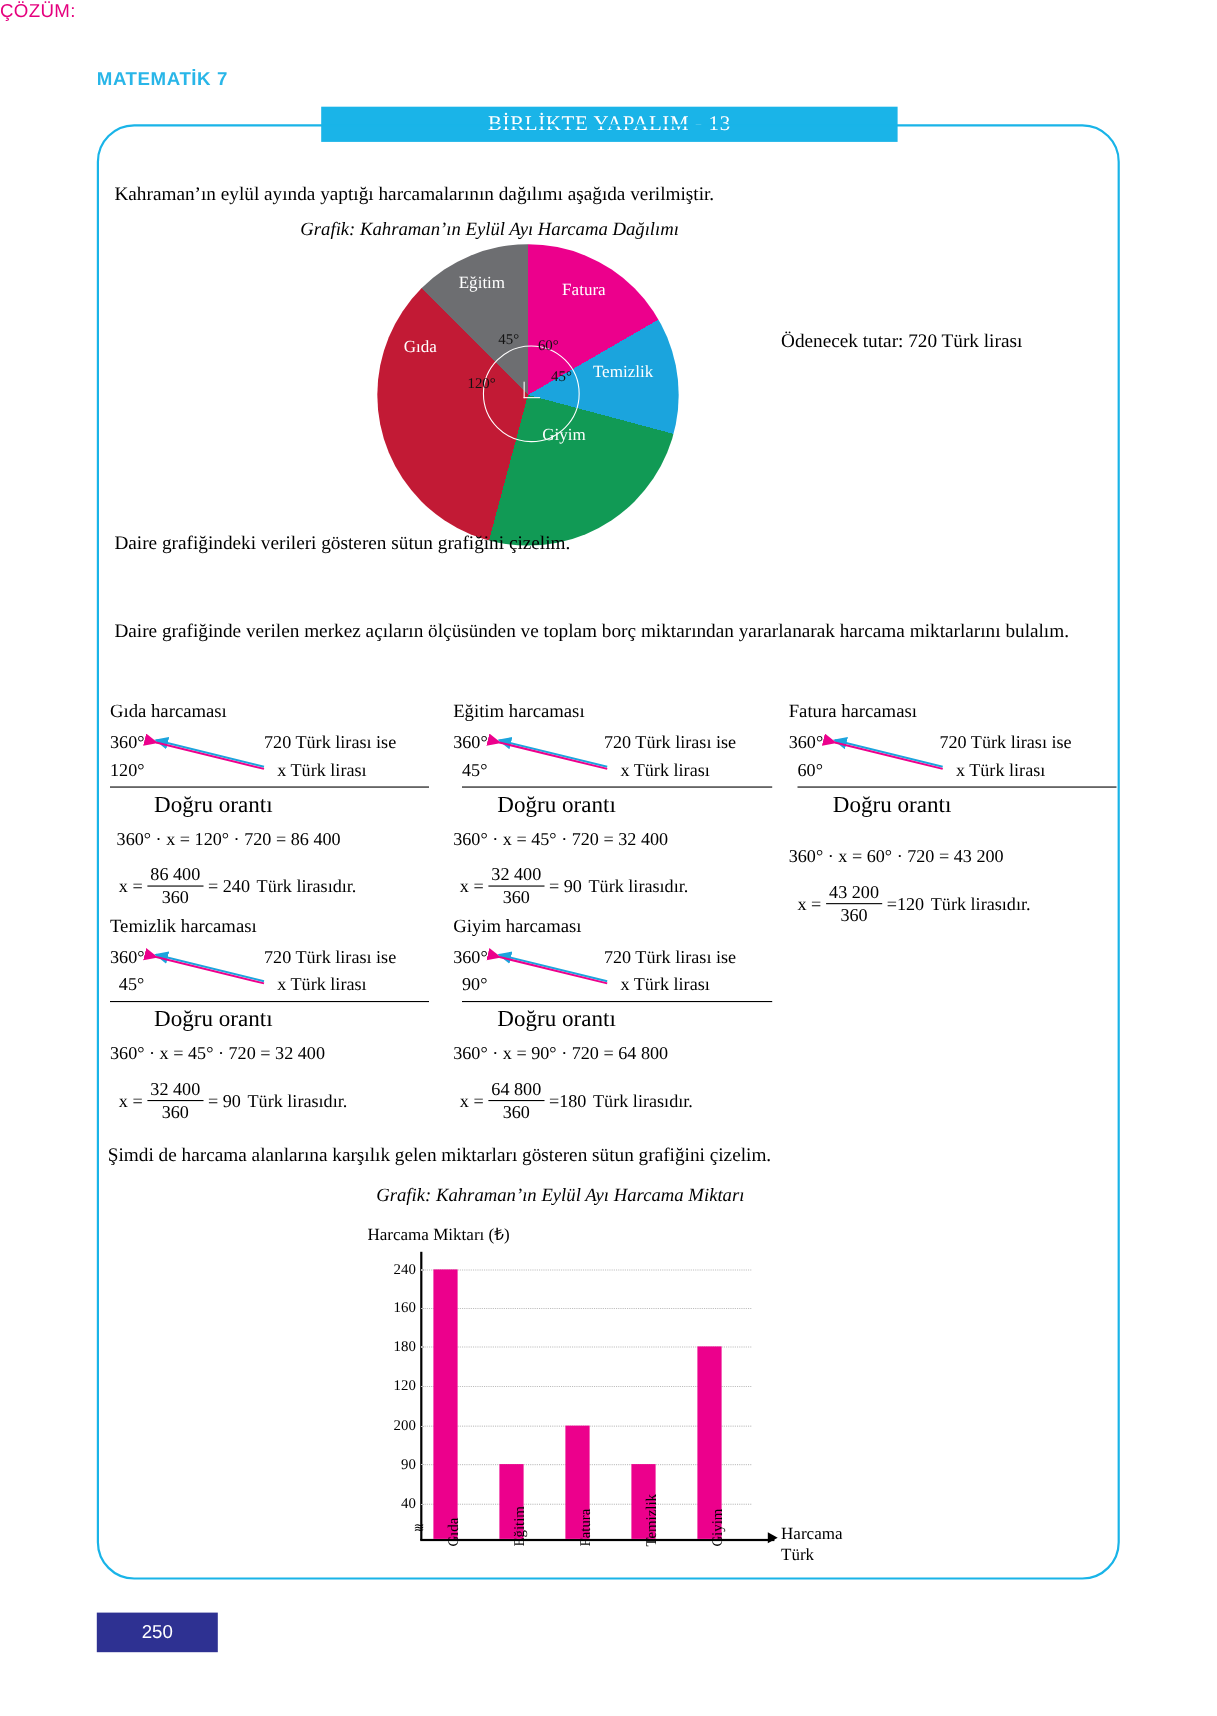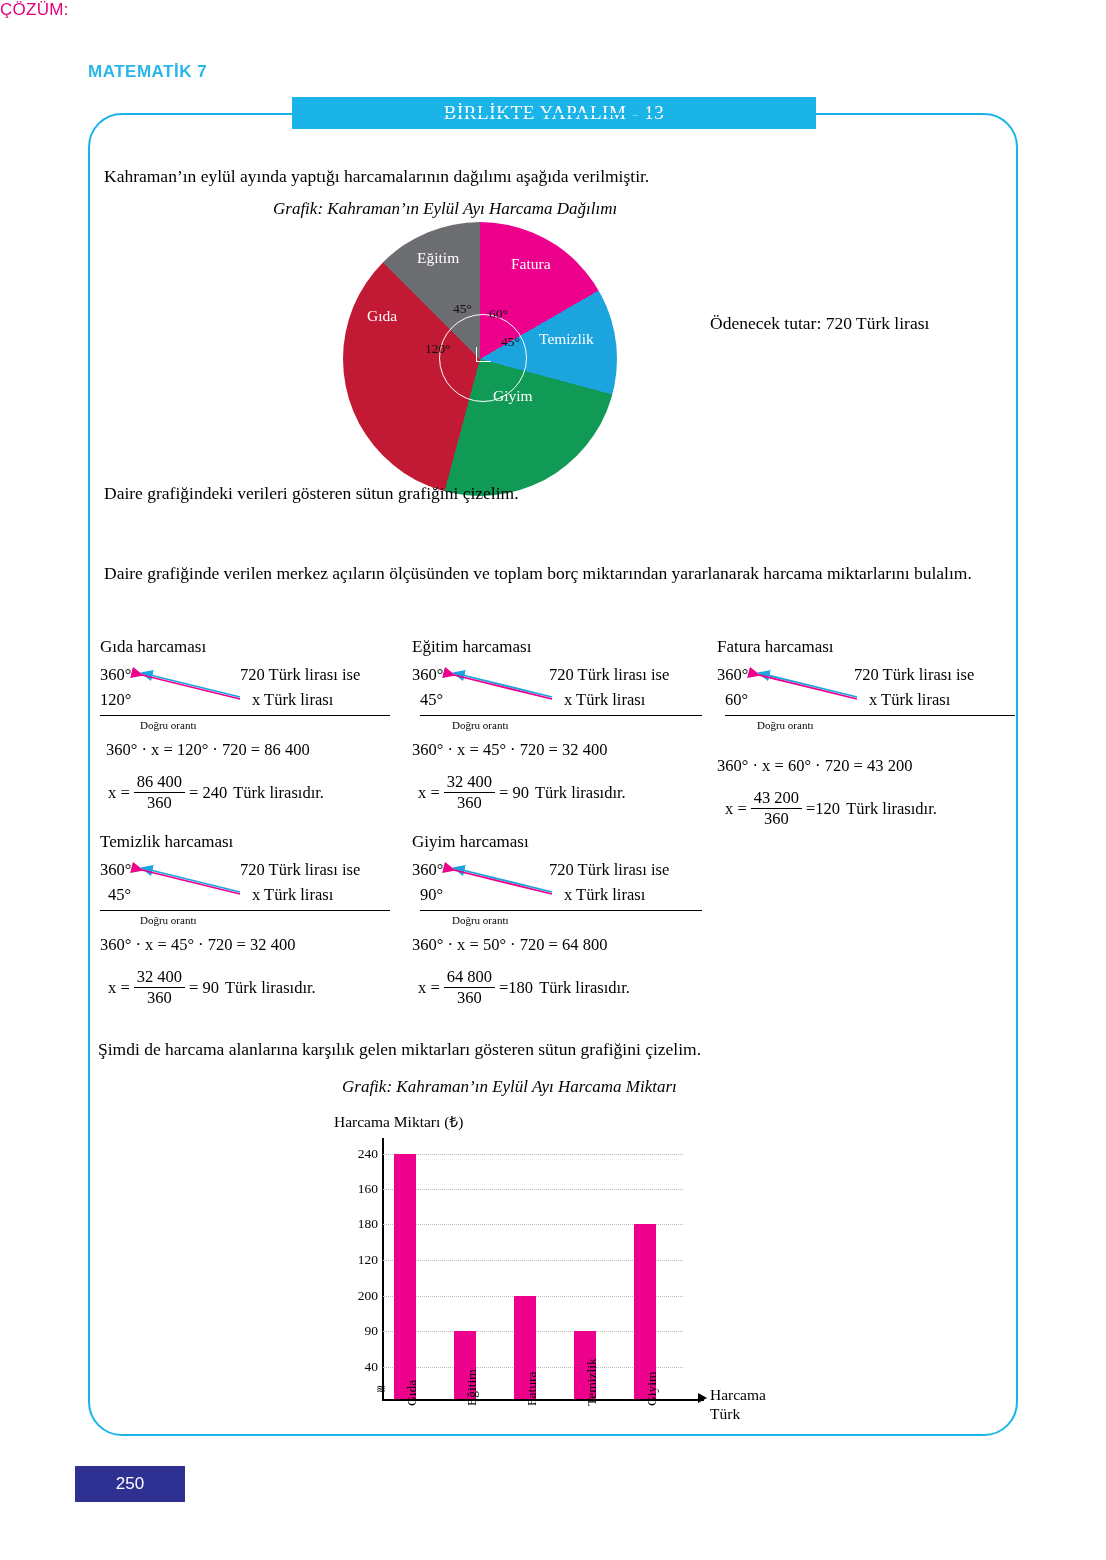--- a/index.html
+++ b/index.html
@@ -28,33 +28,33 @@
     letter-spacing:.6px;
   }
   .frame {
     position:absolute; left:88px; top:113px;
     width:930px; height:1323px;
     border:2.5px solid #19b4e8;
     border-radius:34px;
     box-sizing:border-box;
   }
   .page-number {
-    position:absolute; left:75px; top:1466px;
+    position:absolute; left:88px; top:1466px;
     width:110px; height:36px;
     background:#2e3192; color:#fff;
     font-family:"Liberation Sans", sans-serif;
     font-size:17px;
     display:flex; align-items:center; justify-content:center;
   }
   .txt { position:absolute; font-size:17.5px; line-height:1.35; }
   .intro { left:104px; top:165px; width:760px; }
   .graph-caption-1 {
     left:273px; top:198px; font-style:italic; font-size:17px;
   }
-  .pay-note { left:710px; top:312px; font-size:17.5px; }
+  .pay-note { left:710px; top:298px; font-size:17.5px; }
   .ask-1 { left:104px; top:482px; }
   .cozum {
     left:104px; top:535px;
     color:#e5007e;
     font-family:"Liberation Sans", sans-serif;
     font-size:17px; letter-spacing:.3px;
   }
   .cozum-body { left:104px; top:562px; width:890px; }
   .ask-2 { left:98px; top:1038px; }
   .graph-caption-2 { left:342px; top:1076px; font-style:italic; font-size:17px; }
@@ -86,21 +86,21 @@
   .right-angle { position:absolute; left:133px; top:125px; width:14px; height:14px; border:1.6px solid #fff; border-top:none; border-right:none; }
 
   
   .prop { position:absolute; font-size:16.5px; }
   .prop .head { font-size:17px; }
   .row { position:relative; height:54px; }
   .lft { position:absolute; left:0; }
   .rgt { position:absolute; }
   .rule { position:absolute; height:1px; background:#000; }
   .arrowsvg { position:absolute; left:0; top:0; }
-  .dogru { font-size:11px; }
+  .dogru { font-size:21px; }
   .eq { font-size:16.5px; }
   .frac { display:inline-block; text-align:center; vertical-align:middle; margin:0 4px; }
   .frac .num { display:block; padding:0 3px; font-size:16.5px; }
   .frac .den { display:block; border-top:1.3px solid #000; padding:0 3px; font-size:16.5px; }
 
   
   .chart { position:absolute; left:330px; top:1110px; width:470px; height:320px; }
   .chart .ylabel { position:absolute; left:4px; top:0px; font-size:15.5px; }
   .chart .axis-v { position:absolute; left:52px; top:28px; width:1.6px; height:262px; background:#000; }
   .chart .axis-h { position:absolute; left:52px; top:289px; width:322px; height:1.6px; background:#000; }
@@ -293,21 +293,21 @@
       <line x1="140" y1="34" x2="42" y2="10" stroke="#1ba4dd" stroke-width="1.8" marker-end="url(#ac5)"></line>
       <line x1="42" y1="12" x2="140" y2="36" stroke="#ec008c" stroke-width="1.8" marker-start="url(#am5)"></line>
     </svg>
     <div class="lft" style="top:2px;">360°</div>
     <div class="lft" style="left:8px; top:27px;">90°</div>
     <div class="rgt" style="left:137px; top:2px;">720 Türk lirası ise</div>
     <div class="rgt" style="left:152px; top:27px;">x Türk lirası</div>
     <div class="rule" style="left:8px; top:52px; width:282px;"></div>
   </div>
   <div class="dogru" style="margin-left:40px; margin-top:2px;">Doğru orantı</div>
-  <div class="eq" style="margin-top:9px; margin-left:0px;">360° · x = 50° · 720 = 64 800</div>
+  <div class="eq" style="margin-top:9px; margin-left:0px;">360° · x = 90° · 720 = 64 800</div>
   <div style="margin-top:12px; margin-left:6px; display:flex; align-items:center;">
     <span>x =</span>
     <span class="frac">
       <span class="num">64 800</span>
       <span class="den">360</span>
     </span>
     <span>=180</span>
     <span style="margin-left:6px;">Türk lirasıdır.</span>
   </div>
 </div>

